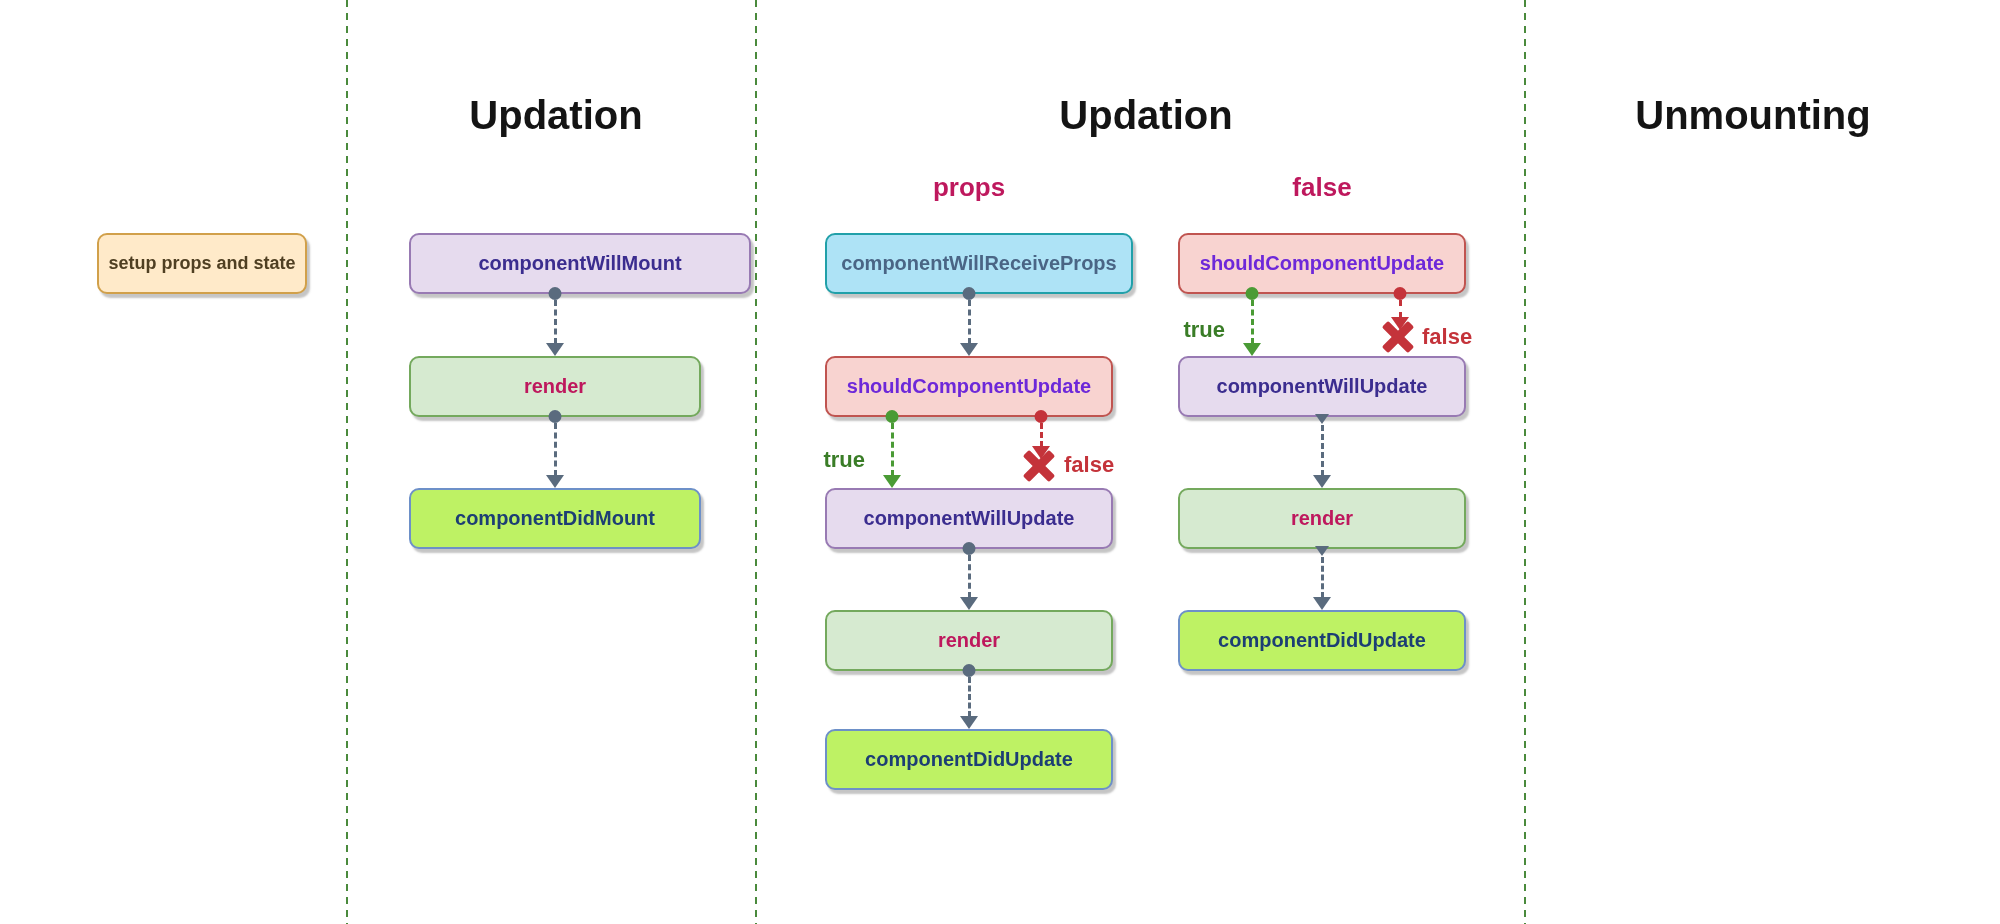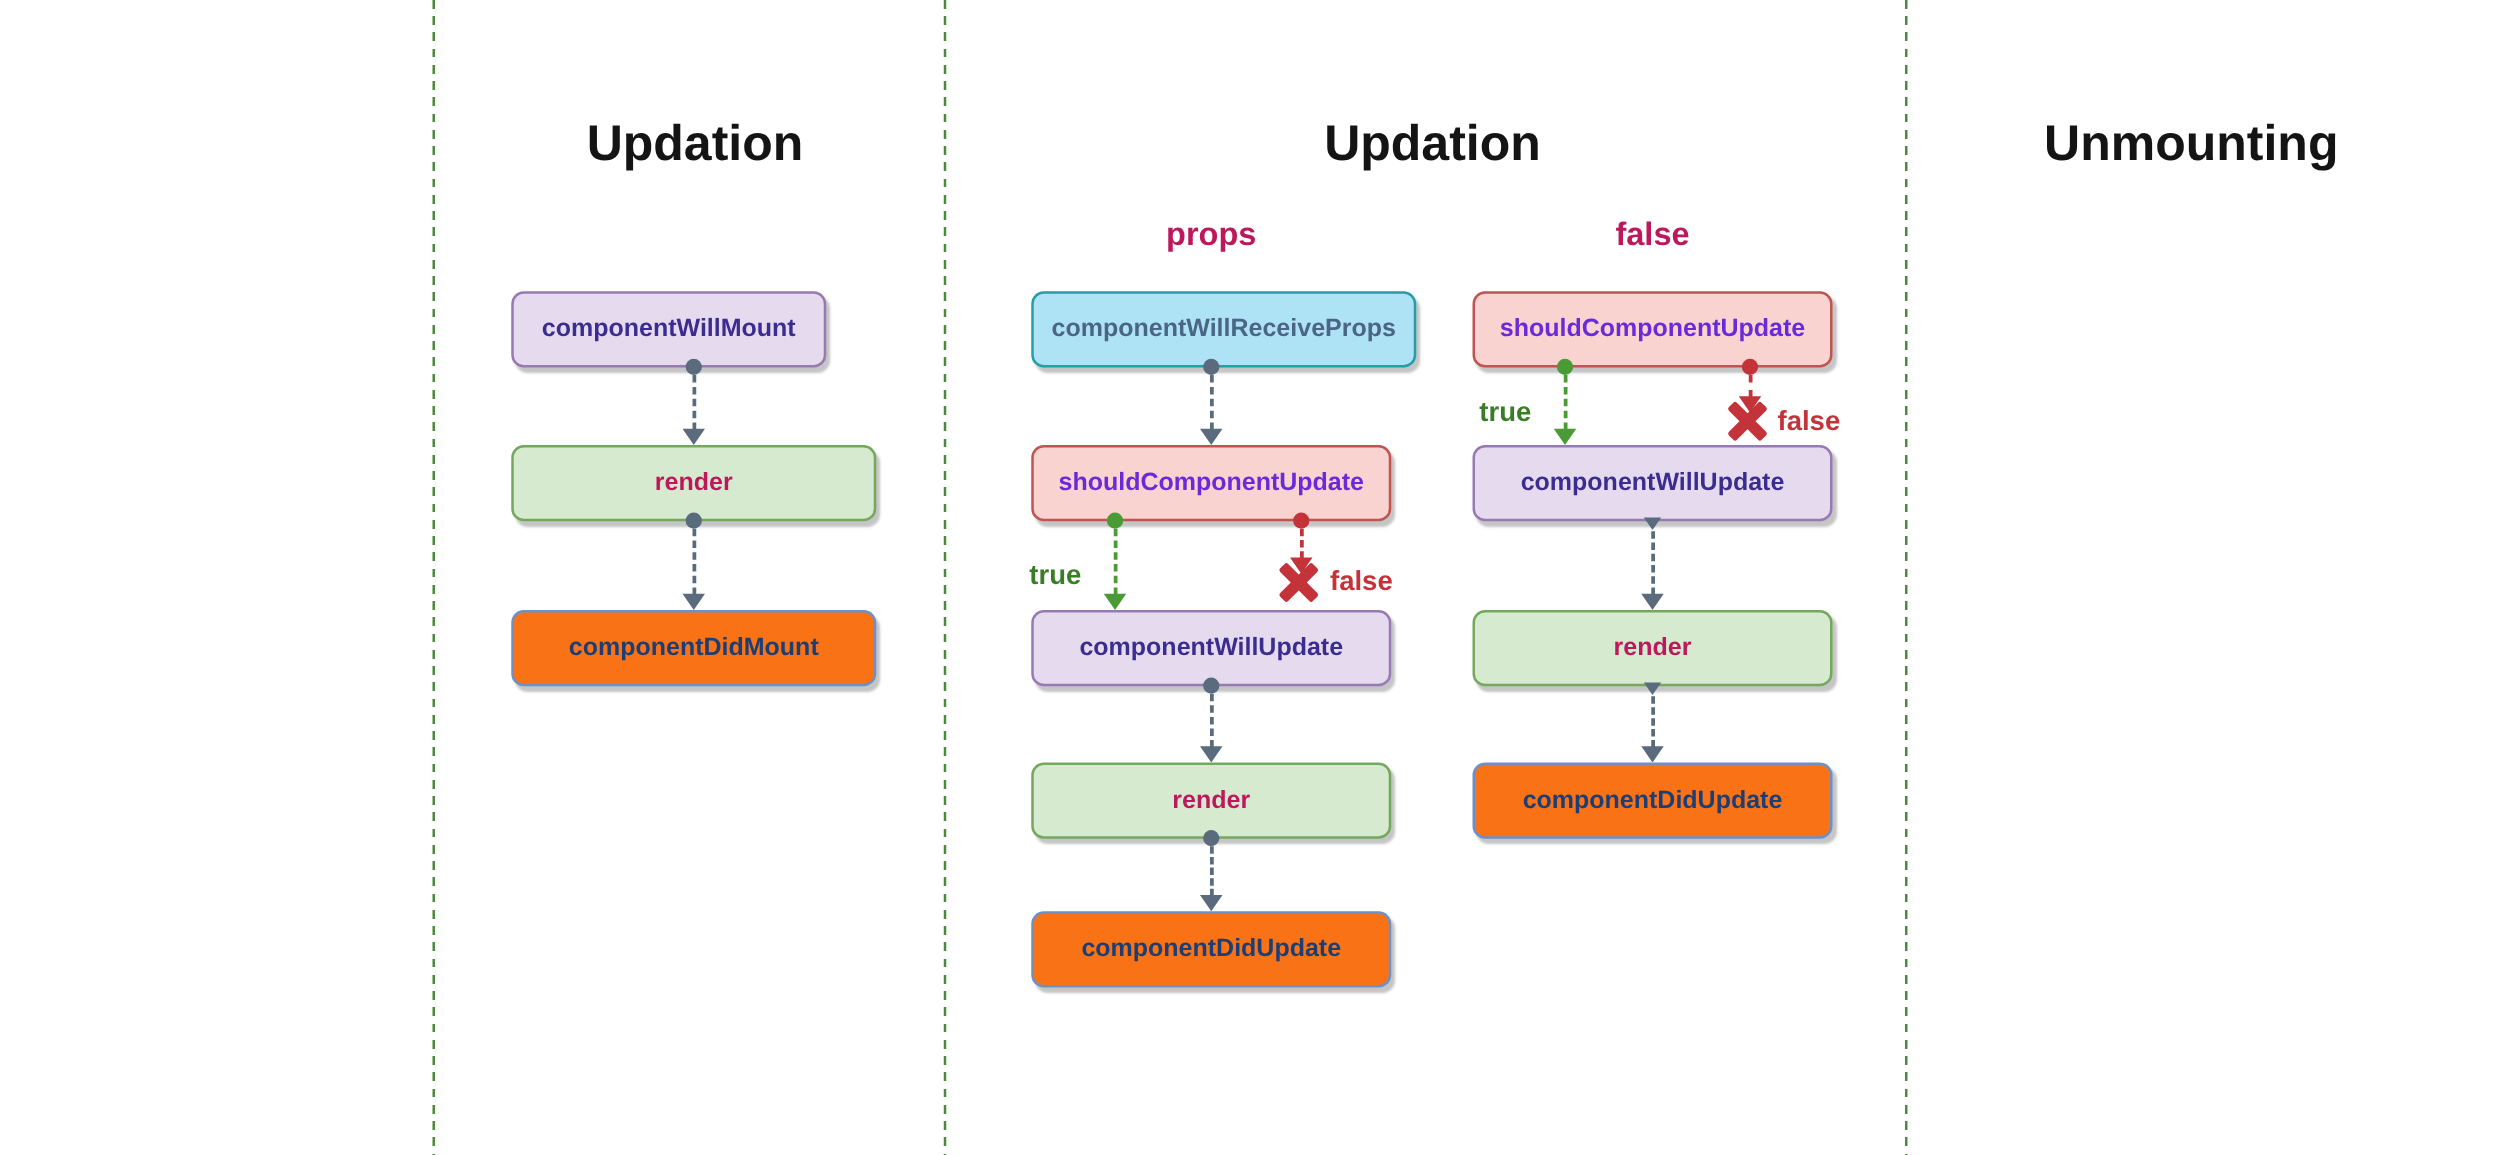--- a/index.html
+++ b/index.html
@@ -18,21 +18,21 @@
 
   
   .node{position:absolute;height:61px;border-radius:10px;border:2px solid;
     box-sizing:border-box;display:flex;align-items:center;justify-content:center;
     font-size:20px;font-weight:600;white-space:nowrap;
     box-shadow:3px 4px 2px rgba(90,90,90,0.35);}
   .n-init{font-size:18px;}
   .v-orange{background:#ffeac9;border-color:#d1a04a;color:#4f3f22;}
   .v-purple{background:#e6dbee;border-color:#987ab3;color:#3b2d8f;}
   .v-green {background:#d6ead0;border-color:#74a95d;color:#be185d;}
-  .v-blue  {background:#f97316;border-color:#6d90c8;color:#1c3e74;}
+  .v-blue  {background:#bef264;border-color:#6d90c8;color:#1c3e74;}
   .v-cyan  {background:#aee3f6;border-color:#21a0a9;color:#4a6585;}
   .v-red   {background:#f8d3d0;border-color:#c05450;color:#6d28d9;}
 
   
   .arrow{position:absolute;width:20px;}
   .c-slate{color:#5a6b7e;}
   .c-green{color:#4a9b35;}
   .c-red{color:#c4333a;}
   .arrow .dot{position:absolute;top:0;left:50%;transform:translateX(-50%);
     width:13px;height:13px;border-radius:50%;background:currentColor;}
@@ -67,22 +67,23 @@
   <div class="divider" style="left:755px"></div>
   <div class="divider" style="left:1524px"></div>
 
   <div class="section-title" style="left:556px">Updation</div>
   <div class="section-title" style="left:1146px">Updation</div>
   <div class="section-title" style="left:1753px">Unmounting</div>
 
   <div class="sub-label" style="left:969px">props</div>
   <div class="sub-label" style="left:1322px">false</div>
 
+  <div class="node n-init v-orange" style="left:97px;top:233px;width:210px">setup props and state</div>
 
-  <div class="node v-purple" style="left:409px;top:233px;width:252px">componentWillMount</div>
+  <div class="node v-purple" style="left:409px;top:233px;width:342px">componentWillMount</div>
   <div class="node v-green" style="left:409px;top:356px;width:292px">render</div>
   <div class="node v-blue" style="left:409px;top:488px;width:292px">componentDidMount</div>
 
   <div class="arrow c-slate" style="left:545px;top:287px;height:69px">
     <span class="dot"></span>
     <span class="dash"></span>
     <span class="head"></span>
   </div>
   <div class="arrow c-slate" style="left:545px;top:410px;height:78px">
     <span class="dot"></span>

